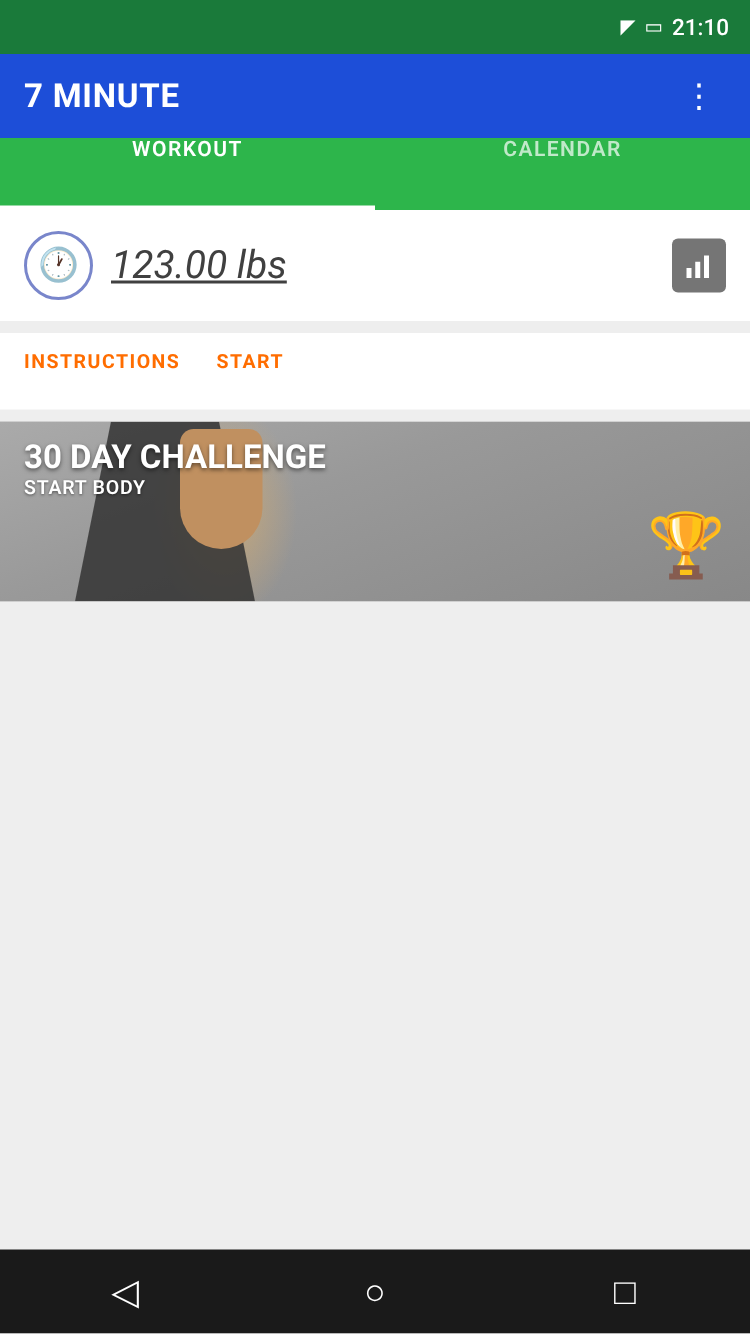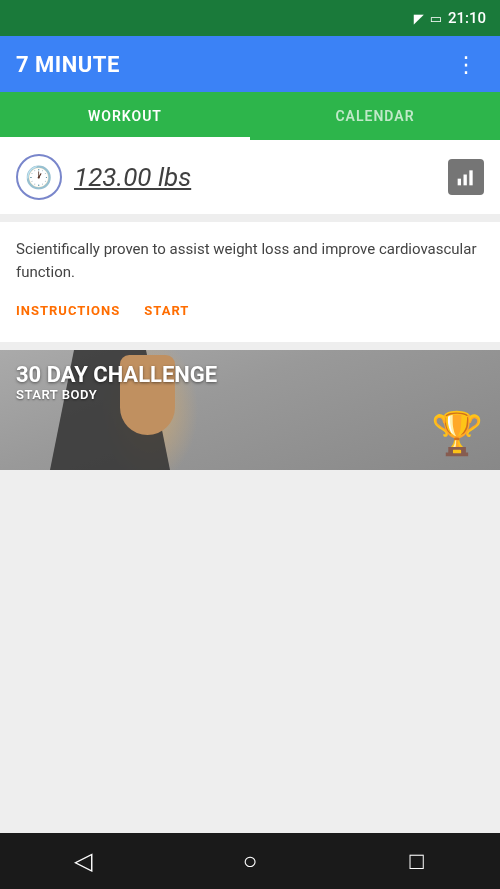--- a/index.html
+++ b/index.html
@@ -38,21 +38,21 @@
       color: white;
       font-size: 13px;
     }
     .battery-icon {
       color: white;
       font-size: 13px;
     }
 
     
     .header {
-      background: #3b82f6;
+      background: #1d4ed8;
       padding: 0 16px;
       height: 56px;
       display: flex;
       align-items: center;
       justify-content: space-between;
     }
     .app-title {
       color: white;
       font-size: 22px;
       font-weight: 700;
@@ -71,21 +71,20 @@
 
     
     .tabs {
       background: #2db54b;
       display: flex;
       height: 48px;
     }
     .tab {
       flex: 1;
       display: flex;
-      align-items: center;
       justify-content: center;
       color: rgba(255,255,255,0.7);
       font-size: 14px;
       font-weight: 600;
       letter-spacing: 1px;
       cursor: pointer;
       position: relative;
       text-transform: uppercase;
     }
     .tab.active {
@@ -390,21 +389,20 @@
     <div class="chart-btn">
       <svg width="20" height="20" viewBox="0 0 24 24">
         <rect x="2" y="14" width="4" height="8" fill="white"></rect>
         <rect x="9" y="9" width="4" height="13" fill="white"></rect>
         <rect x="16" y="4" width="4" height="18" fill="white"></rect>
       </svg>
     </div>
   </div>
 
   <div class="workout-card">
-    <div class="workout-description">Scientifically proven to assist weight loss and improve cardiovascular function.</div>
     <div class="workout-actions">
       <div class="action-btn">INSTRUCTIONS</div>
       <div class="action-btn">START</div>
     </div>
   </div>
 
   <div class="challenge-card">
     <div class="challenge-bg">
       <div class="challenge-person-bg"></div>
       <div class="challenge-person-body"></div>

